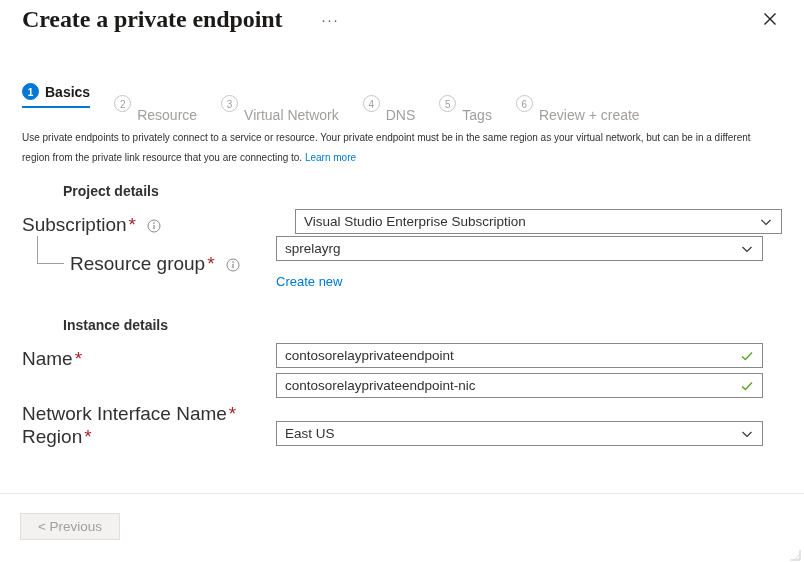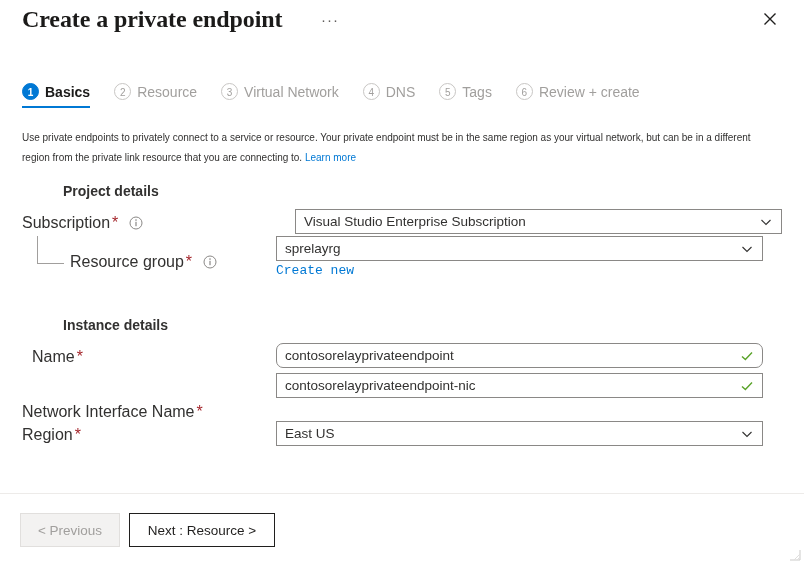--- a/index.html
+++ b/index.html
@@ -99,20 +99,21 @@
   }
   .tab .label {
     font-size: 14px;
   }
   .tab.active .label {
     color: #1b1a19;
     font-weight: 600;
   }
   .tab.inactive .label {
     color: #a19f9d;
+    margin-top: 24px;
   }
   .tab.active .underline {
     position: absolute;
     left: 0;
     bottom: 0;
     height: 2px;
     width: 100%;
     background: #0078d4;
   }
 
@@ -136,21 +137,21 @@
   .section-title {
     position: absolute;
     left: 22px;
     font-size: 14px;
     font-weight: 700;
     color: #323130;
     padding-left: 41px;
   }
   .field-label {
     position: absolute;
-    font-size: 16px;
+    font-size: 19px;
     color: #323130;
     white-space: nowrap;
   }
   .req { color: #a4262c; margin-left: 2px; }
 
   .info-icon {
     display: inline-block;
     vertical-align: -2px;
     margin-left: 6px;
     width: 14px;
@@ -220,21 +221,21 @@
     background: #edebe9;
   }
   .footer {
     position: absolute;
     left: 20px;
     top: 513px;
     display: flex;
     gap: 9px;
   }
   .btn {
-    height: 34px;
+    height: 27px;
     box-sizing: border-box;
     font-size: 13.5px;
     font-family: "Liberation Sans", sans-serif;
     display: flex;
     align-items: center;
     justify-content: center;
     padding: 0 14px;
   }
   .btn.prev {
     background: #f3f2f1;
@@ -349,29 +350,29 @@
 
 <div class="ctl" style="top:236px;">
   <span class="val">sprelayrg</span>
   <span class="chev">
     <svg width="14" height="14" viewBox="0 0 14 14" aria-hidden="true">
       <path d="M2.5 5 L7 9.5 L11.5 5" fill="none" stroke="#323130" stroke-width="1.1"></path>
     </svg>
   </span>
 </div>
 
-<div class="sublink link" style="top:263px;font-family:Liberation Mono, monospace;">Create new</div>
+<div class="sublink link" style="top:274px;">Create new</div>
 
 <div class="section-title" style="top:317px;">Instance details</div>
 
-<div class="field-label" style="left:22px; top:348px;margin-left:10px;">
+<div class="field-label" style="left:22px; top:348px;">
   <span>Name</span><span class="req">*</span>
 </div>
 
-<div class="ctl text" style="top:343px;border-radius:7px;">
+<div class="ctl text" style="top:343px;">
   <span class="val">contosorelayprivateendpoint</span>
   <span class="check">
     <svg width="14" height="14" viewBox="0 0 14 14" aria-hidden="true">
       <path d="M2 7.4 L5.4 10.6 L12 3.6" fill="none" stroke="#5aa329" stroke-width="1.4"></path>
     </svg>
   </span>
 </div>
 
 <div class="field-label" style="left:22px; top:403px;">
   <span>Network Interface Name</span><span class="req">*</span>
@@ -395,21 +396,20 @@
   <span class="chev">
     <svg width="14" height="14" viewBox="0 0 14 14" aria-hidden="true">
       <path d="M2.5 5 L7 9.5 L11.5 5" fill="none" stroke="#323130" stroke-width="1.1"></path>
     </svg>
   </span>
 </div>
 
 <div class="footer-sep"></div>
 <div class="footer">
   <button class="btn prev">&lt; Previous</button>
-  <button class="btn next">Next : Resource &gt;</button>
 </div>
 
 <div class="resize-grip">
   <svg width="12" height="12" viewBox="0 0 12 12" aria-hidden="true">
     <path d="M11 1 L11 11 L1 11" fill="none" stroke="#a19f9d" stroke-width="1"></path>
     <path d="M11 5 L5 11" stroke="#c8c6c4" stroke-width="1"></path>
     <path d="M11 8 L8 11" stroke="#c8c6c4" stroke-width="1"></path>
   </svg>
 </div>
 

